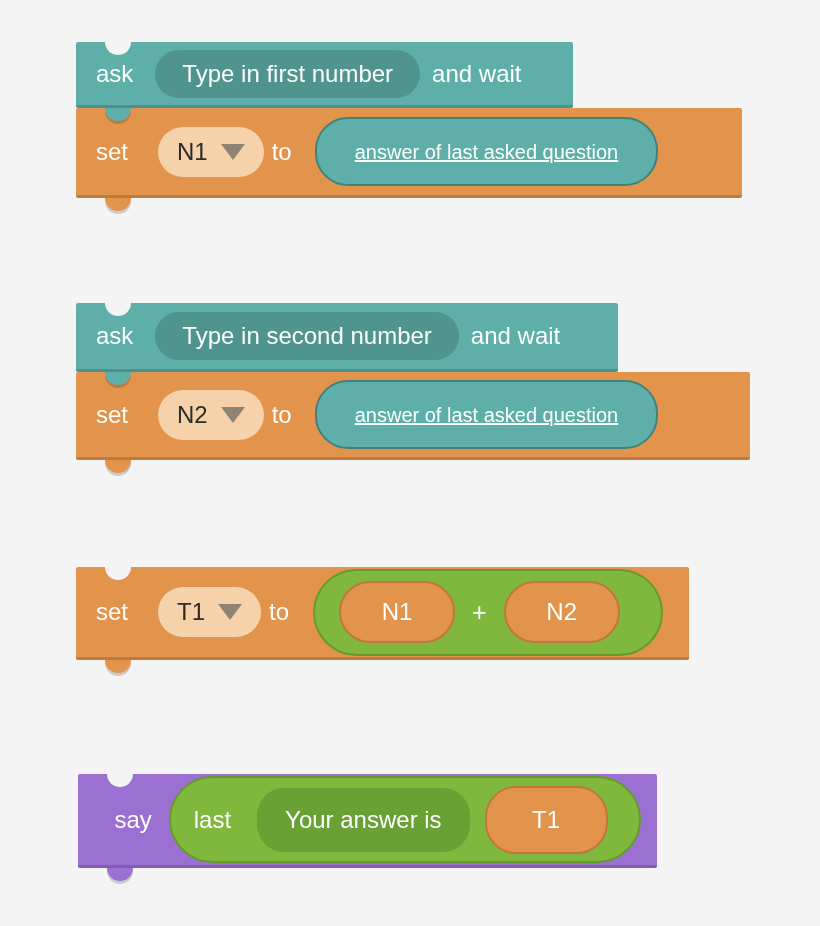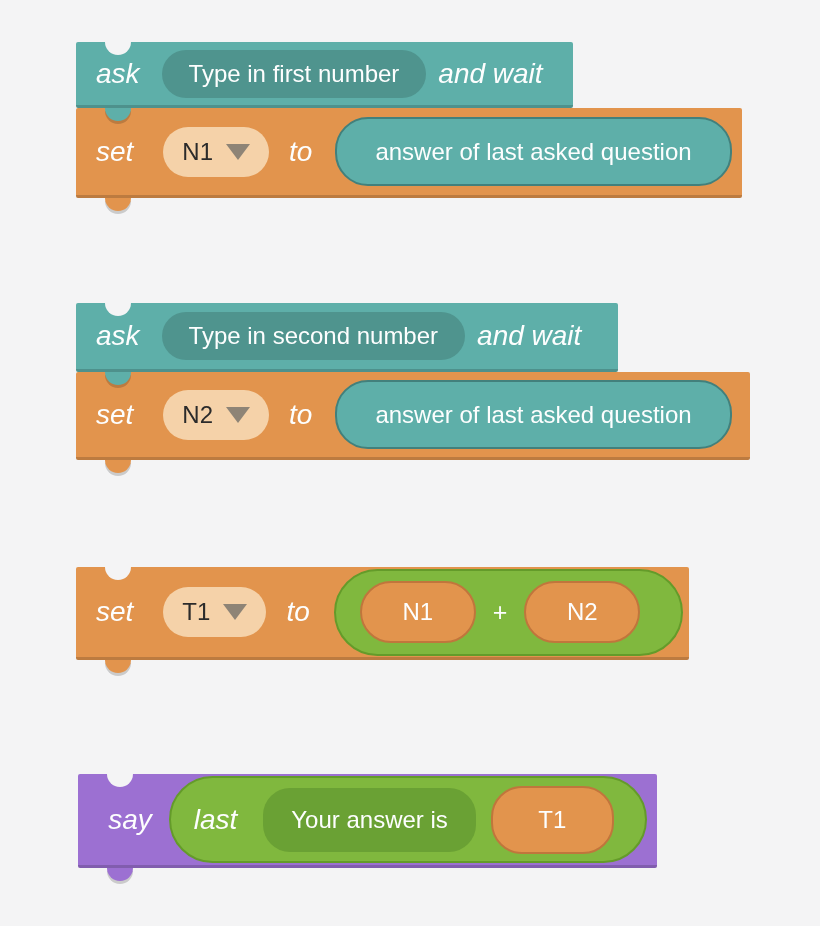--- a/index.html
+++ b/index.html
@@ -22,22 +22,22 @@
     position:relative;box-sizing:border-box;
     display:flex;align-items:center;
     border-radius:2px;
     border-bottom:3px solid rgba(0,0,0,0.17);
     padding-left:20px;
   }
   .block.teal{background:var(--teal);z-index:2;}
   .block.orange{background:var(--orange);z-index:1;gap:8px;}
   .block.purple{background:var(--purple);z-index:1;}
   .kw{
-    color:var(--text_light);font-size:28px;line-height:1;
-    white-space:nowrap;flex:0 0 auto;font-style:italic;
+    color:var(--text_light);font-size:24px;line-height:1;
+    white-space:nowrap;flex:0 0 auto;
   }
   
   .notch{
     position:absolute;top:0;left:29px;width:26px;height:13px;
     background:var(--background);border-radius:0 0 13px 13px;z-index:3;
   }
   
   .bump{
     position:absolute;bottom:-16px;left:29px;width:26px;height:13px;
     border-radius:0 0 13px 13px;
@@ -55,25 +55,25 @@
   .suffix{margin-left:12px;}
   .dropdown{
     margin-left:22px;background:var(--peach);height:50px;border-radius:25px;
     display:flex;align-items:center;gap:13px;padding:0 19px;flex:0 0 auto;
   }
   .dropdown .var-name{color:var(--text_dark);font-size:24px;line-height:1;}
   .arrow{
     width:0;height:0;border-left:12px solid transparent;border-right:12px solid transparent;
     border-top:16px solid var(--arrow);
   }
-  .to-label{margin-left:12px;}
+  .to-label{margin-left:0;}
   .value-pill{
     margin-left:15px;background:var(--teal);border:2px solid var(--teal_value_border);
-    color:var(--text_light);font-size:24px;line-height:1;height:65px;border-radius:33px;
-    display:flex;align-items:center;padding:0 38px;white-space:nowrap;flex:0 0 auto;
+    color:var(--text_light);font-size:20px;line-height:1;height:65px;border-radius:33px;
+    display:flex;align-items:center;padding:0 38px;white-space:nowrap;flex:0 0 auto;text-decoration:underline;
   }
   .op-block{
     margin-left:16px;background:var(--green);border:2px solid var(--green_border);
     height:83px;border-radius:999px;display:flex;align-items:center;
     padding:0 41px 0 24px;gap:17px;flex:0 0 auto;
   }
   .operand-pill{
     background:var(--orange);border:2px solid var(--orange_border);
     color:var(--text_light);font-size:24px;line-height:1;height:62px;border-radius:31px;
     min-width:116px;display:flex;align-items:center;justify-content:center;

